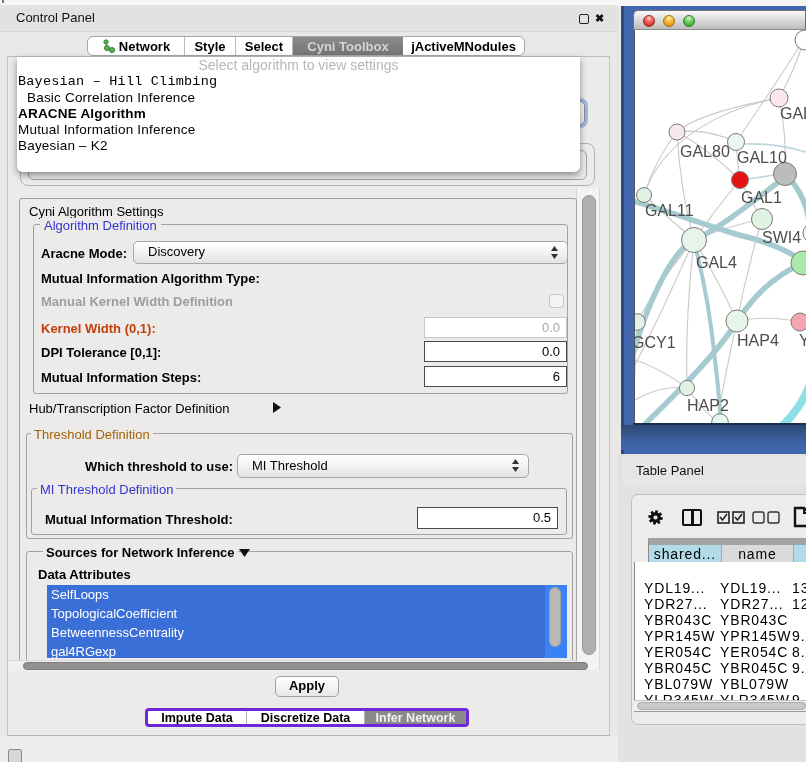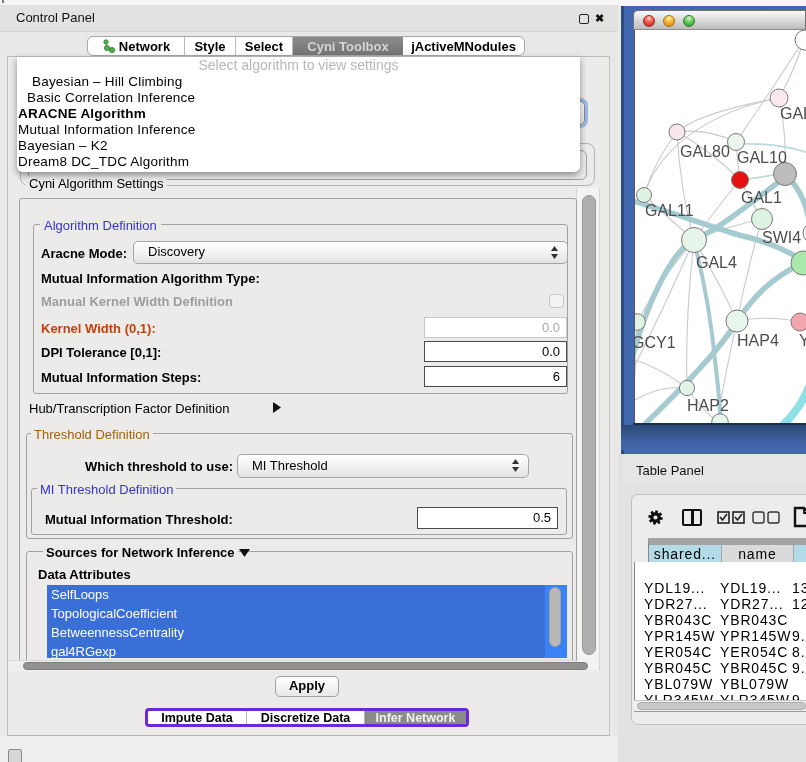--- a/index.html
+++ b/index.html
@@ -51,21 +51,21 @@
 
   <div class="abs" style="left:20px;top:143px;width:573px;height:41px;border:1px solid #b3b2b0;border-radius:8px;"></div>
   <div class="abs" style="left:28px;top:150px;width:557px;height:28px;border:1px solid #a3a2a0;border-radius:6px;"></div>
 
   <div class="abs" style="left:30px;top:101px;width:553px;height:22px;border:1px solid #8a8a88;border-radius:5px;background:linear-gradient(#fff,#e9e8e7);box-shadow:0 0 0 3px rgba(100,150,230,0.6);"></div>
 
   <div class="abs" style="left:576px;top:188px;width:24px;height:482px;background:#f4f3f2;border-left:1px solid #d8d7d5;border-right:1px solid #d8d7d5;box-sizing:border-box;"></div>
   <div class="abs" style="left:582px;top:195px;width:14px;height:460px;background:#b0afad;border:1px solid #9a9997;border-radius:8px;box-sizing:border-box;"></div>
 
   <div class="grp" style="left:19px;top:198px;width:556px;height:462px;"></div>
-  <div class="abs" style="left:25px;top:176px;background:#ecebe9;padding:0 4px;font-size:13px;">Cyni Algorithm Settings</div>
+  <div class="abs" style="left:25px;top:204px;background:#ecebe9;padding:0 4px;font-size:13px;">Cyni Algorithm Settings</div>
 
   <div class="grp" style="left:33px;top:224px;width:533px;height:168px;"></div>
   <div class="abs" style="left:40px;top:218px;background:#ecebe9;padding:0 4px;font-size:13px;color:#3434d0;">Algorithm Definition</div>
 
   <div class="lbl" style="left:41px;top:246px;">Aracne Mode:</div>
   <div class="combo" style="left:133px;top:241px;width:433px;height:21px;">
     <div class="ctext">Discovery</div>
     <svg class="arrows" viewBox="0 0 9 15">
         <path d="M4.5 1 L8 6 L1 6 Z" fill="#333"></path>
         <path d="M4.5 14 L8 9 L1 9 Z" fill="#333"></path>
@@ -134,26 +134,25 @@
     <div style="width:98px;border-right:1px solid #b5b4b2;display:flex;align-items:center;justify-content:center;font-weight:600;font-size:12.5px;">Impute Data</div>
     <div style="width:117px;border-right:1px solid #b5b4b2;display:flex;align-items:center;justify-content:center;font-weight:600;font-size:12.5px;">Discretize Data</div>
     <div style="flex:1;background:#8a8a89;color:#f2f1ef;display:flex;align-items:center;justify-content:center;font-weight:600;font-size:12.5px;">Infer Network</div>
   </div>
 
   <div class="abs" style="left:0;top:736px;width:618px;height:26px;background:#efeeec;"></div>
   <div class="abs" style="left:8px;top:749px;width:12px;height:13px;border:1px solid #8a8a88;border-radius:2px;background:#d8d7d5;"></div>
 
   <div class="abs" style="left:17px;top:57px;width:563px;height:115px;background:#fff;border-radius:0 0 6px 6px;box-shadow:0 3px 7px rgba(0,0,0,0.42);z-index:50;">
     <div style="text-align:center;line-height:17px;color:#b9b7b5;font-size:14px;">Select algorithm to view settings</div>
-    <div style="line-height:16px;padding-left:15px;font-size:13.5px;letter-spacing:0.2px;">Bayesian – Hill Climbing</div>
+    <div style="line-height:16px;padding-left:1px;font-size:13.5px;letter-spacing:0.2px;font-family:Liberation Mono, monospace;">Bayesian – Hill Climbing</div>
     <div style="line-height:16px;padding-left:10px;font-size:13.5px;letter-spacing:0.2px;">Basic Correlation Inference</div>
     <div style="line-height:16px;padding-left:1px;font-size:13.5px;letter-spacing:0.2px;font-weight:700;">ARACNE Algorithm</div>
     <div style="line-height:16px;padding-left:1px;font-size:13.5px;letter-spacing:0.2px;">Mutual Information Inference</div>
     <div style="line-height:16px;padding-left:1px;font-size:13.5px;letter-spacing:0.2px;">Bayesian – K2</div>
-    <div style="line-height:16px;padding-left:1px;font-size:13.5px;letter-spacing:0.2px;">Dream8 DC_TDC Algorithm</div>
   </div>
 
   <div class="abs" style="left:621px;top:6px;width:185px;height:448px;background:#4168ae;"></div>
   <div class="abs" style="left:621px;top:6px;width:3px;height:448px;background:#2a4b80;"></div>
 
   <div class="abs" style="left:633px;top:10px;width:173px;height:20px;background:linear-gradient(#f9f9f9,#bdbcbb);border:1px solid #707070;border-bottom:1px solid #8e8d8c;border-radius:5px 0 0 0;box-sizing:border-box;"></div>
   <div class="abs" style="left:643px;top:15px;width:12px;height:12px;border-radius:50%;background:radial-gradient(circle at 50% 22%,#ffd5d0 0%,#f87d72 28%,#e33e35 65%,#b62e27 100%);border:0.5px solid #8e2b24;box-sizing:border-box;"></div>
   <div class="abs" style="left:663px;top:15px;width:12px;height:12px;border-radius:50%;background:radial-gradient(circle at 50% 22%,#fff3c2 0%,#fbc84f 30%,#f0a01f 65%,#c37c18 100%);border:0.5px solid #a2701b;box-sizing:border-box;"></div>
   <div class="abs" style="left:683px;top:15px;width:12px;height:12px;border-radius:50%;background:radial-gradient(circle at 50% 22%,#d8f5c8 0%,#8cd97a 30%,#46bb46 65%,#2f8f2f 100%);border:0.5px solid #2e7b2e;box-sizing:border-box;"></div>
 

